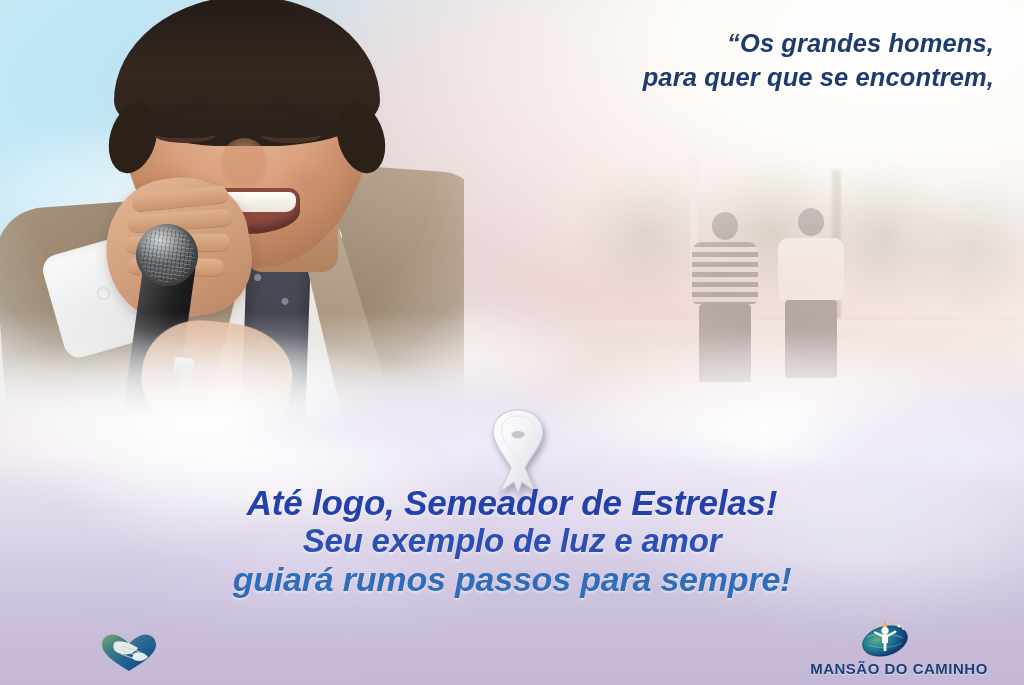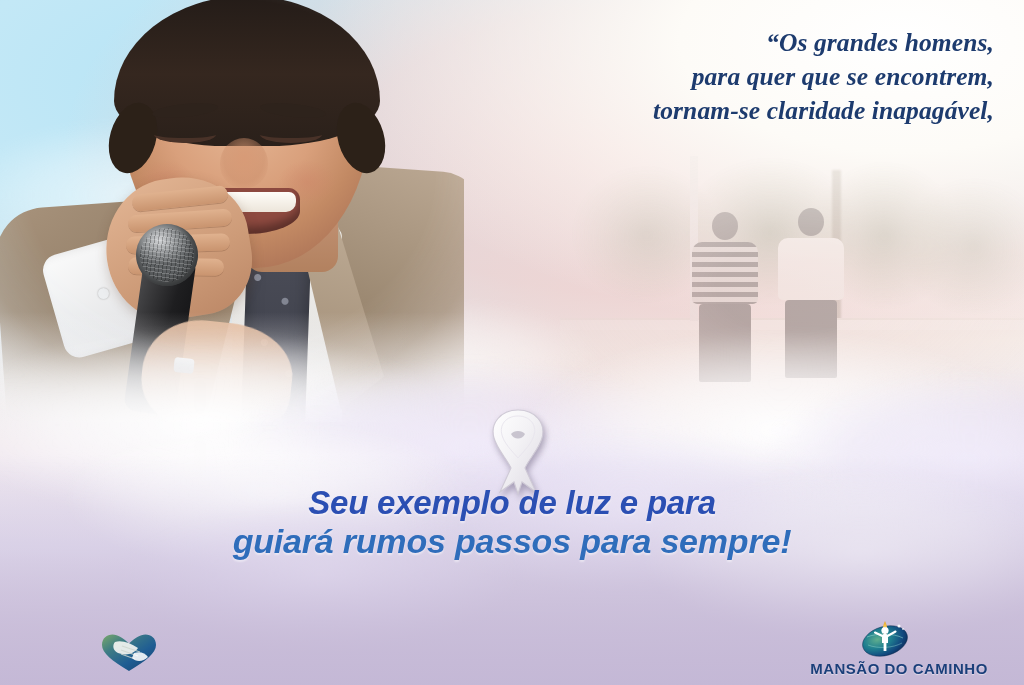--- a/index.html
+++ b/index.html
@@ -294,21 +294,20 @@
     font-style:italic;
     font-weight:bold;
     color:#1d3b6e;
     letter-spacing:.1px;
   }
   .quote .q-line{
     font-size:25.5px;
     line-height:34px;
     white-space:nowrap;
     text-shadow:0 1px 1px rgba(255,255,255,.6);
-    font-family:Liberation Serif, serif;
   }
   .quote .q-attr{
     margin-top:12px;
     font-size:14.5px;
     font-weight:bold;
     font-style:italic;
     color:#223a5e;
     text-shadow:0 1px 1px rgba(255,255,255,.55);
   }
 
@@ -430,40 +429,40 @@
   <div class="cloud v c4"></div>
   <div class="cloud c5"></div>
   <div class="cloud v c6"></div>
   <div class="cloud c8"></div>
   <div class="cloud v c9"></div>
   <div class="bottom-haze"></div>
 
   <div class="quote">
     <div class="q-line">“Os grandes homens,</div>
     <div class="q-line">para quer que se encontrem,</div>
-    <div class="q-line">tornam-se claridade inapagável,</div>
   </div>
 
   <div class="ribbon">
     <svg viewBox="0 0 80 92" width="80" height="92" aria-hidden="true">
       <defs>
         <linearGradient id="ribG" x1="0" y1="0" x2="1" y2="1">
           <stop offset="0%" stop-color="#ffffff"></stop>
           <stop offset="45%" stop-color="#f3f2f5"></stop>
           <stop offset="100%" stop-color="#ddd9e2"></stop>
         </linearGradient>
       </defs>
       <path d="M40 6 C22 6 12 20 16 34 C19 45 29 55 33 64 L22 88 L36 78 L40 90 L44 78 L58 88 L47 64 C51 55 61 45 64 34 C68 20 58 6 40 6 Z" fill="url(#ribG)" stroke="#cfcad6" stroke-width="1.1"></path>
       <path d="M40 12 C28 12 21 21 24 31 C26 39 33 46 40 54 C47 46 54 39 56 31 C59 21 52 12 40 12 Z" fill="none" stroke="#e9e6ee" stroke-width="1"></path>
       <path d="M33 30 C36 36 44 36 47 30 C44 26 36 26 33 30 Z" fill="#b9b4c2" opacity=".75"></path>
     </svg>
   </div>
 
   <div class="headline">
-    <div class="h-line h2">Seu exemplo de luz e para</div>
+    <div class="h-line h1">Até logo, Semeador de Estrelas!</div>
+    <div class="h-line h2">Seu exemplo de luz e amor</div>
     <div class="h-line h3">guiará rumos passos para sempre!</div>
   </div>
 
   <div class="logo-block logo-left">
     <div class="logo-mark">
       <svg viewBox="0 0 58 40" width="58" height="40" aria-hidden="true">
         <defs>
           <linearGradient id="heartG" x1="0" y1="0" x2="1" y2="1">
             <stop offset="0%" stop-color="#7aa86a"></stop>
             <stop offset="28%" stop-color="#3f7d84"></stop>

